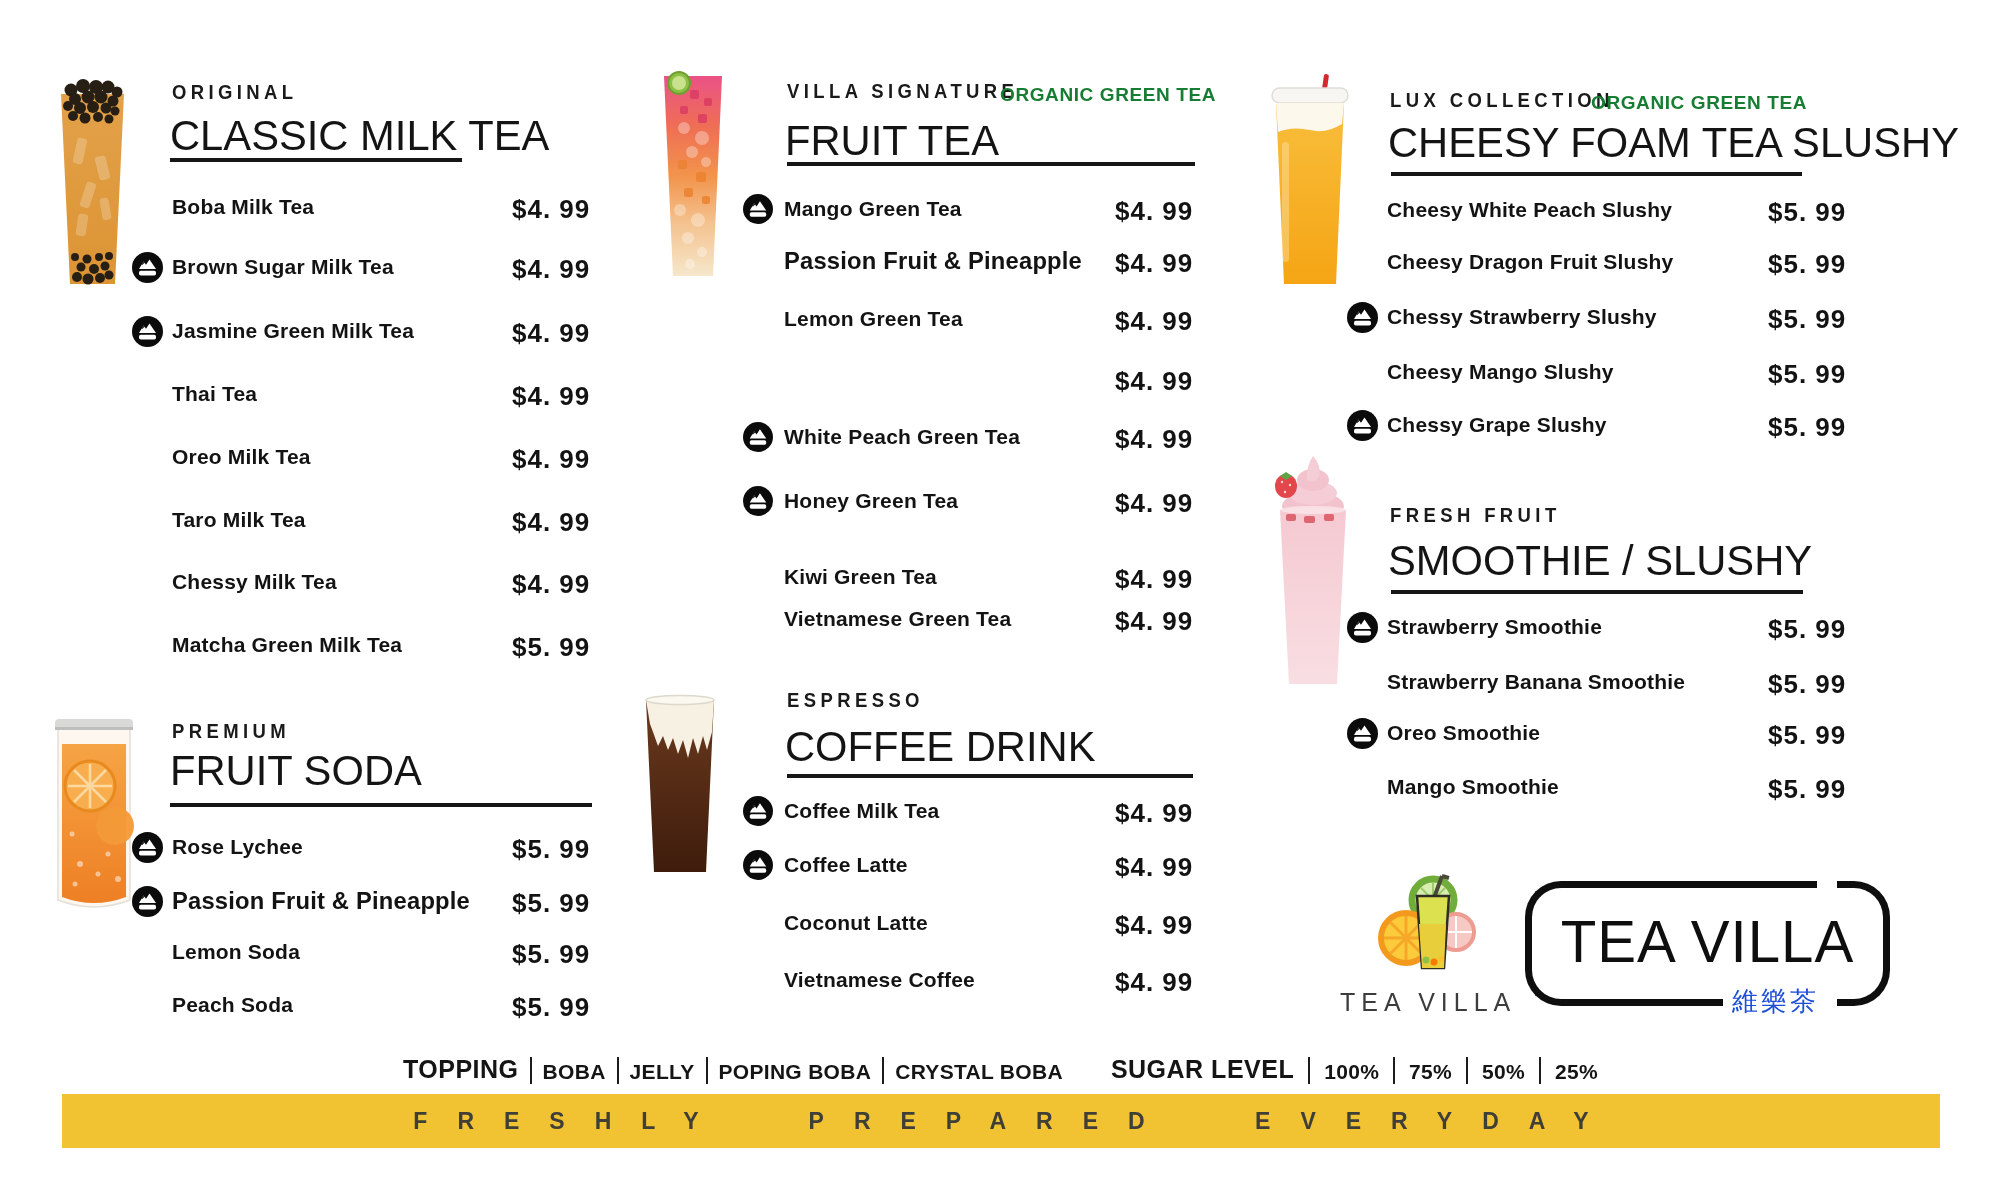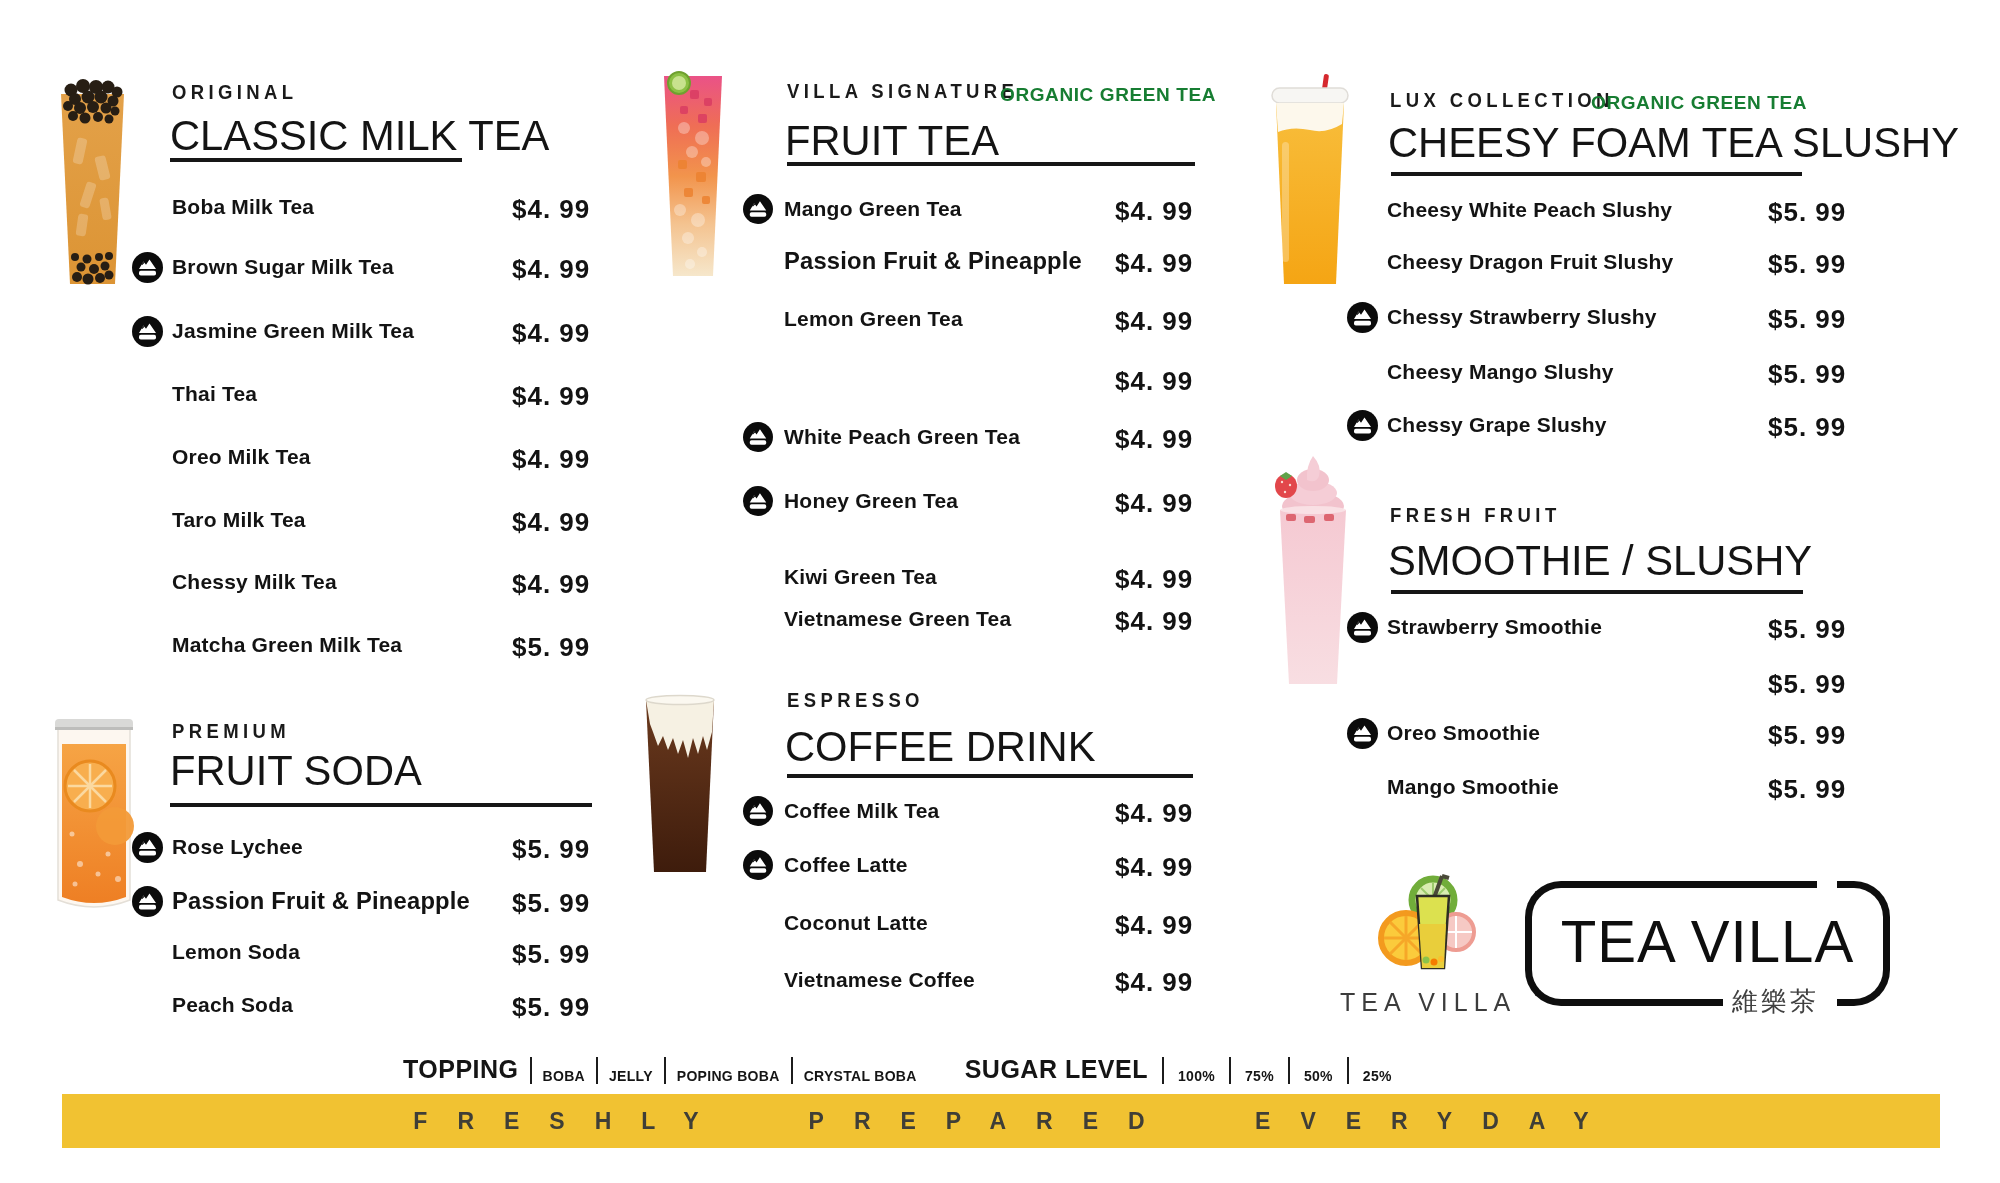--- a/index.html
+++ b/index.html
@@ -24,36 +24,36 @@
   .col-r .badge{margin:0 9px 0 6px;}
   .iname{font-size:21px;font-weight:700;white-space:nowrap;color:#131313;letter-spacing:.2px;}
   .iname-sm{font-size:24.5px;transform:scaleX(.97);transform-origin:left center;}
   .iprice{position:absolute;top:4px;font-size:26px;font-weight:700;letter-spacing:1px;color:#131313;white-space:pre;}
   .col-l .iprice{left:384px;}
   .col-m .iprice{left:374px;}
   .col-r .iprice{left:427px;}
   
   .footrow{display:flex;align-items:flex-end;white-space:nowrap;}
   .f-bold{font-size:25px;font-weight:800;letter-spacing:.5px;}
-  .f-opt{font-size:14px;font-weight:600;letter-spacing:.3px;}
+  .f-opt{font-size:21px;font-weight:600;letter-spacing:.3px;}
   .sep{width:2px;height:27px;background:#1c1c1c;margin:0 11px;}
   .sep2{width:2px;height:27px;background:#1c1c1c;margin:0 14px;}
   .banner{background:var(--gold);display:flex;align-items:center;justify-content:center;}
   .banner span{font-size:23px;font-weight:600;letter-spacing:30px;word-spacing:44px;color:#3F3E37;
                transform:translateX(15px);white-space:nowrap;}
   
   .biglogo{position:absolute;}
   .bl-left{position:absolute;left:0;top:0;bottom:0;width:285px;border:7px solid #0e0e0e;border-right:none;
            border-radius:36px 0 0 36px;}
   .bl-right{position:absolute;right:0;top:0;bottom:0;width:46px;border:7px solid #0e0e0e;border-left:none;
             border-radius:0 36px 36px 0;}
   .bl-title{position:absolute;left:0;right:0;top:26px;text-align:center;font-size:60px;font-weight:500;
             letter-spacing:1px;color:#0e0e0e;transform:scaleX(.97);}
   .bl-cn{position:absolute;left:198px;top:103px;background:#fff;padding:0 9px;font-size:26px;font-weight:500;
-         color:#404040;letter-spacing:3px;}
+         color:#1d4ed8;letter-spacing:3px;}
   .logo-caption{font-size:25px;letter-spacing:6px;color:#3c3c3c;text-align:center;font-weight:400;white-space:nowrap;}
 </style>
 </head>
 <body>
 
 <div class="canvas">
 
   <svg class="abs" style="left:45px;top:78px" width="95" height="212" viewBox="0 0 95 212">
     <defs>
         <linearGradient id="g-tea" x1="0" y1="0" x2="0" y2="1">
@@ -538,20 +538,21 @@
         </svg></span>
     <span class="iname">Strawberry Smoothie</span>
     <span class="iprice">$5. 99</span>
   </div>
   <div class="abs item col-r" style="left:1341px;top:665px;width:520px">
     <span class="badge" style="visibility: hidden;"><svg width="31" height="31" viewBox="0 0 31 31">
           <circle cx="15.5" cy="15.5" r="15.5" fill="#0b0b0b"></circle>
           <path d="M7 17 L11.5 9.5 L14 12.8 L17.5 7.5 L24 17 Z" fill="#fff"></path>
           <rect x="7" y="18.8" width="17" height="4.8" rx="1.8" fill="#fff"></rect>
         </svg></span>
+    <span class="iname">Strawberry Banana Smoothie</span>
     <span class="iprice">$5. 99</span>
   </div>
   <div class="abs item col-r" style="left:1341px;top:716px;width:520px">
     <span class="badge"><svg width="31" height="31" viewBox="0 0 31 31">
           <circle cx="15.5" cy="15.5" r="15.5" fill="#0b0b0b"></circle>
           <path d="M7 17 L11.5 9.5 L14 12.8 L17.5 7.5 L24 17 Z" fill="#fff"></path>
           <path d="M9.8 12.6 L12.3 10.1" stroke="#0b0b0b" stroke-width="1.2"></path>
           <rect x="7" y="18.8" width="17" height="4.8" rx="1.8" fill="#fff"></rect>
         </svg></span>
     <span class="iname">Oreo Smoothie</span>

